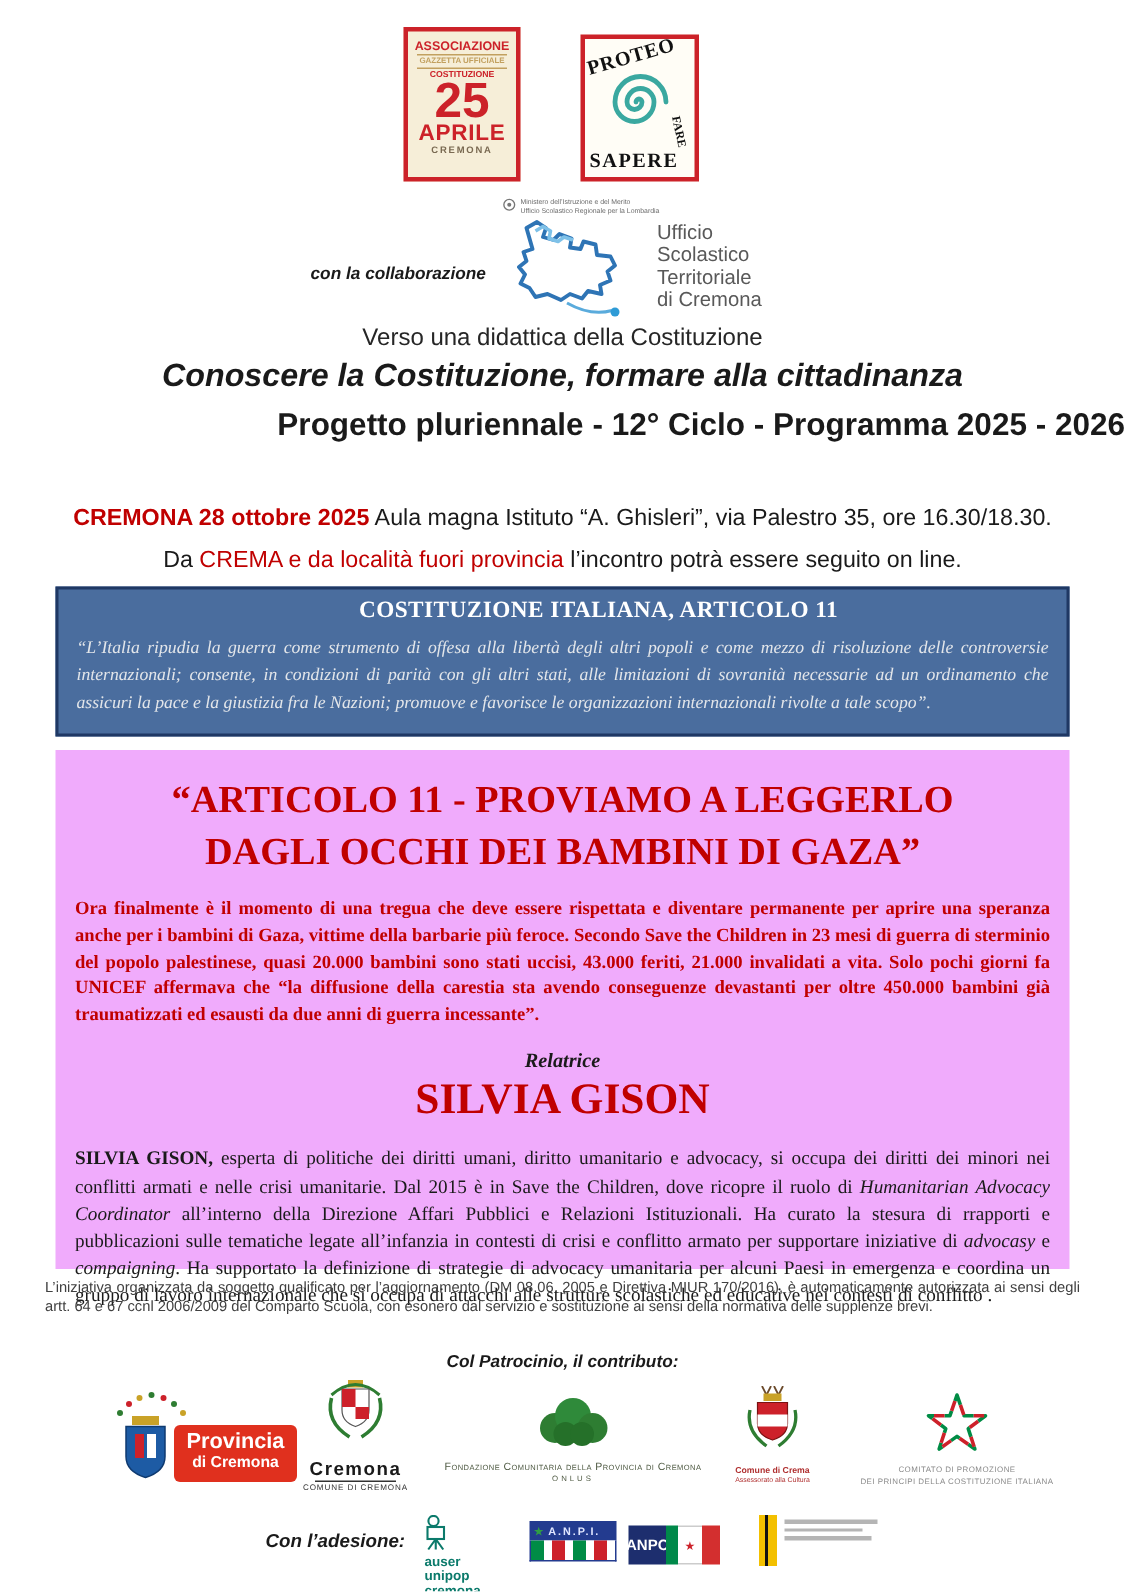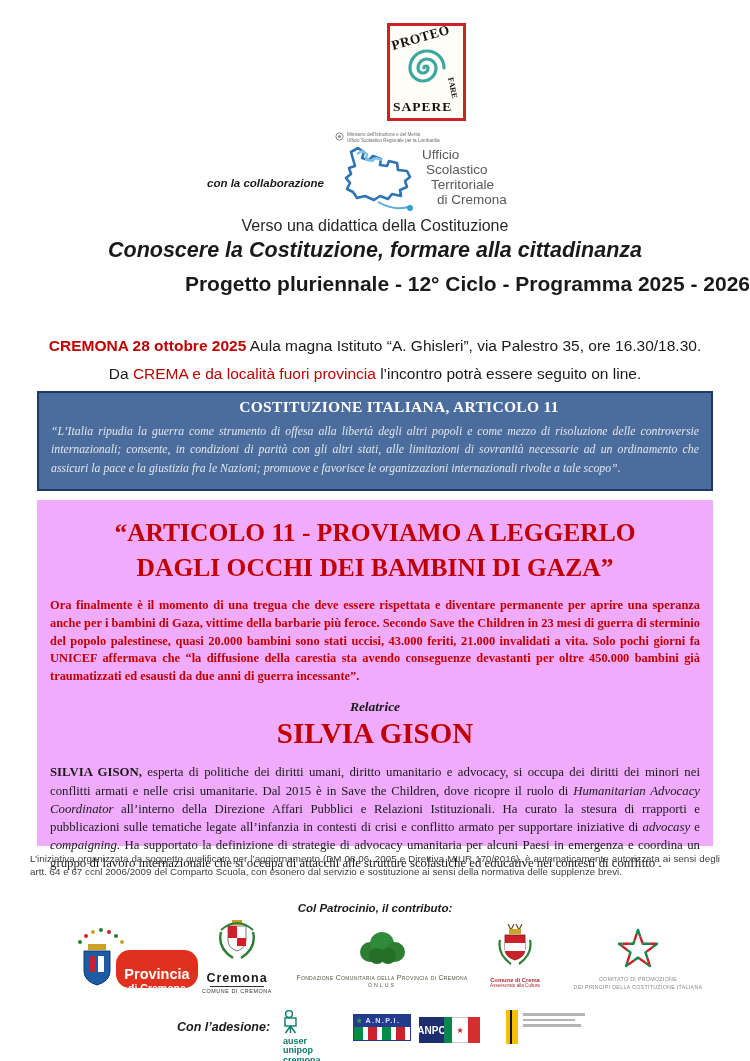--- a/index.html
+++ b/index.html
@@ -20,21 +20,21 @@
                border:3px solid #cc2229;background:#fffdf6;overflow:hidden;}
   .proteo-svg text{font-family:"Liberation Serif",serif;font-weight:700;fill:#111;}
 
   
   .collab-label{position:absolute;left:207px;top:177px;font-style:italic;font-weight:700;font-size:11.5px;}
   .usr-block{position:absolute;left:323px;top:132px;width:230px;height:84px;}
   .min-row{display:flex;align-items:flex-start;gap:3px;margin-left:12px;}
   .min-lines{font-size:4.6px;color:#6b6b6b;line-height:1.25;}
   .usr-map{position:absolute;left:0;top:12px;}
   .usr-name{position:absolute;left:99px;top:16px;font-size:13.5px;color:#595959;line-height:1.1;}
-  .usr-name span{display:block;}
+  .usr-name span{display:block;margin-left:16px;}
   .usr-ind1{margin-left:4px;} .usr-ind2{margin-left:9px;} .usr-ind3{margin-left:15px;}
 
   
   .t-sub{position:absolute;top:217px;width:100%;text-align:center;font-size:16px;color:#262626;}
   .t-main{position:absolute;top:238px;width:100%;text-align:center;font-size:21.5px;font-weight:700;font-style:italic;}
   .t-prog{position:absolute;top:272px;width:100%;text-align:right;font-size:21px;font-weight:700;}
 
   
   .event{position:absolute;top:332px;width:100%;text-align:center;font-size:15.5px;line-height:1.8;color:#1a1a1a;}
   .red-b{color:#c00000;font-weight:700;}
@@ -64,22 +64,22 @@
   
   .footnote{position:absolute;left:30px;top:853px;width:690px;font-size:9.8px;color:#404040;
             text-align:justify;line-height:1.3;}
   .patrocinio{position:absolute;top:902px;width:100%;text-align:center;font-style:italic;font-weight:600;font-size:11.5px;}
   .adesione{position:absolute;left:177px;top:1020px;font-style:italic;font-weight:600;font-size:12.5px;text-align:center;}
 
   
   .logo-prov{position:absolute;left:68px;top:928px;width:132px;height:66px;}
   .prov-dot{position:absolute;width:4px;height:4px;border-radius:50%;}
   .prov-shield{position:absolute;left:14px;top:16px;}
-  .prov-plate{position:absolute;left:48px;top:22px;width:82px;height:38px;background:#e0301e;border-radius:14px;
-              color:#fff;text-align:center;box-sizing:border-box;padding-top:17px;}
+  .prov-plate{position:absolute;left:48px;top:22px;width:82px;height:38px;background:#e0301e;border-radius:4px;
+              color:#fff;text-align:center;box-sizing:border-box;padding-top:4px;}
   .prov-l1{font-size:14.5px;font-weight:700;line-height:1.05;}
   .prov-l2{font-size:10.5px;font-weight:700;}
 
   .logo-comcr{position:absolute;left:198px;top:920px;width:78px;height:76px;text-align:center;}
   .comcr-name{font-size:12.5px;font-weight:700;letter-spacing:1px;margin-top:1px;}
   .comcr-line{width:54px;height:1px;background:#333;margin:1px auto;}
   .comcr-cap{font-size:5.4px;letter-spacing:0.6px;color:#333;}
 
   .logo-fond{position:absolute;left:296px;top:930px;width:172px;height:62px;text-align:center;}
   .fond-l1{font-size:7px;font-variant:small-caps;color:#4f5a43;letter-spacing:0.3px;margin-top:2px;}
@@ -113,20 +113,28 @@
   .logo-yellow{position:absolute;left:506px;top:1010px;display:flex;gap:5px;align-items:flex-start;}
   .yl-bar{width:12px;height:34px;background:linear-gradient(90deg,#f3c000 0 4px,#111 4px 6px,#f3c000 6px 100%);}
   .yl-lines div{height:2.5px;background:#b5b5b5;margin-top:3px;}
   .yl-l1{width:62px;} .yl-l2{width:52px;} .yl-l3{width:58px;}
 </style>
 </head>
 <body>
 
 <div class="page">
 
+  <div class="logo-a25">
+    <div class="a25-assoc">ASSOCIAZIONE</div>
+    <div class="a25-gazz">GAZZETTA UFFICIALE</div>
+    <div class="a25-cost">COSTITUZIONE</div>
+    <div class="a25-num">25</div>
+    <div class="a25-apr">APRILE</div>
+    <div class="a25-city">CREMONA</div>
+  </div>
 
   <div class="logo-proteo">
     <svg class="proteo-svg" width="73" height="92" viewBox="0 0 73 92">
       <path d="M36,42 m-2,0 a2,2 0 1,1 4,0 a5,5 0 1,1 -10,0 a9,9 0 1,1 18,0 a13,13 0 1,1 -26,0 a17,17 0 1,1 34,0" fill="none" stroke="#3aa8a0" stroke-width="3.2" stroke-linecap="round"></path>
       <text x="3" y="24" font-size="13.5" transform="rotate(-16 3 24)" letter-spacing="0.5">PROTEO</text>
       <text x="58" y="52" font-size="8" transform="rotate(78 58 52)">FARE</text>
       <text x="3" y="85" font-size="13.5" letter-spacing="1">SAPERE</text>
     </svg>
   </div>
 

